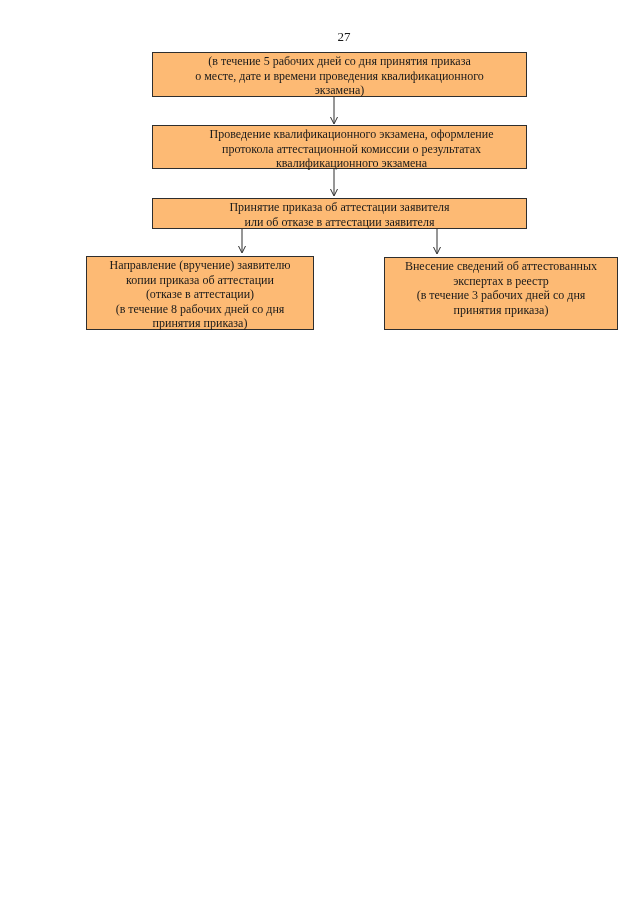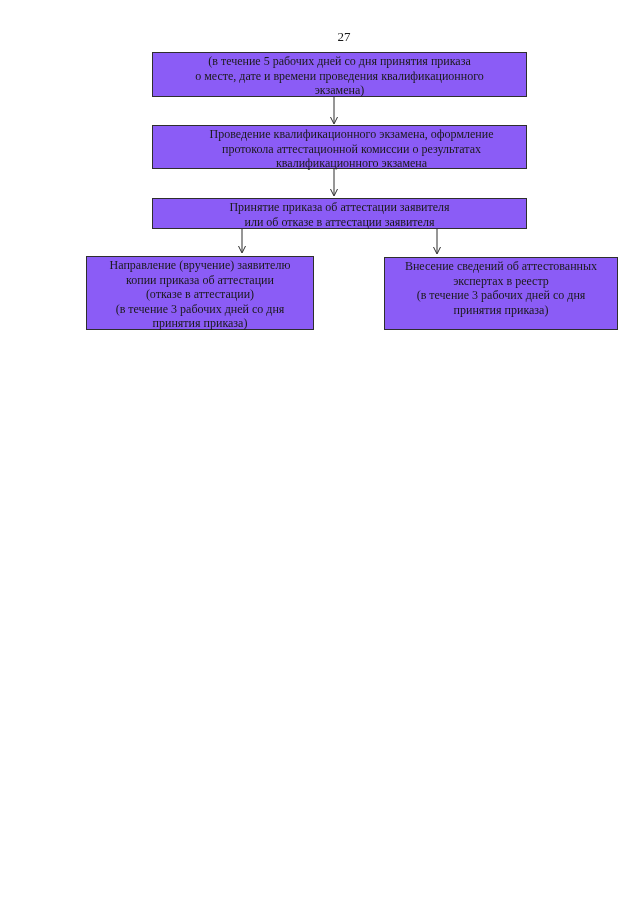--- a/index.html
+++ b/index.html
@@ -22,21 +22,21 @@
     left: 344px;
     transform: translateX(-50%);
     font-size: 13px;
     line-height: 13px;
     color: #1a1a1a;
   }
   .box {
     position: absolute;
     box-sizing: border-box;
     border: 1px solid #2e2e2e;
-    background: #8b5cf6;
+    background: #fdba74;
     text-align: center;
     font-size: 12px;
     line-height: 14.6px;
     padding-top: 1px;
   }
   .boxtext {
     white-space: pre-line;
   }
   .b1 { left: 152px; top: 52px;  width: 375px; height: 45px; }
   .b2 { left: 152px; top: 125px; width: 375px; height: 44px; padding-left: 24px; }
@@ -73,21 +73,21 @@
 
   <div class="box b3">
     <div class="boxtext">Принятие приказа об аттестации заявителя
 или об отказе в аттестации заявителя</div>
   </div>
 
   <div class="box b4">
     <div class="boxtext">Направление (вручение) заявителю
 копии приказа об аттестации
 (отказе в аттестации)
-(в течение 3 рабочих дней со дня
+(в течение 8 рабочих дней со дня
 принятия приказа)</div>
   </div>
 
   <div class="box b5">
     <div class="boxtext">Внесение сведений об аттестованных
 экспертах в реестр
 (в течение 3 рабочих дней со дня
 принятия приказа)</div>
   </div>
 

